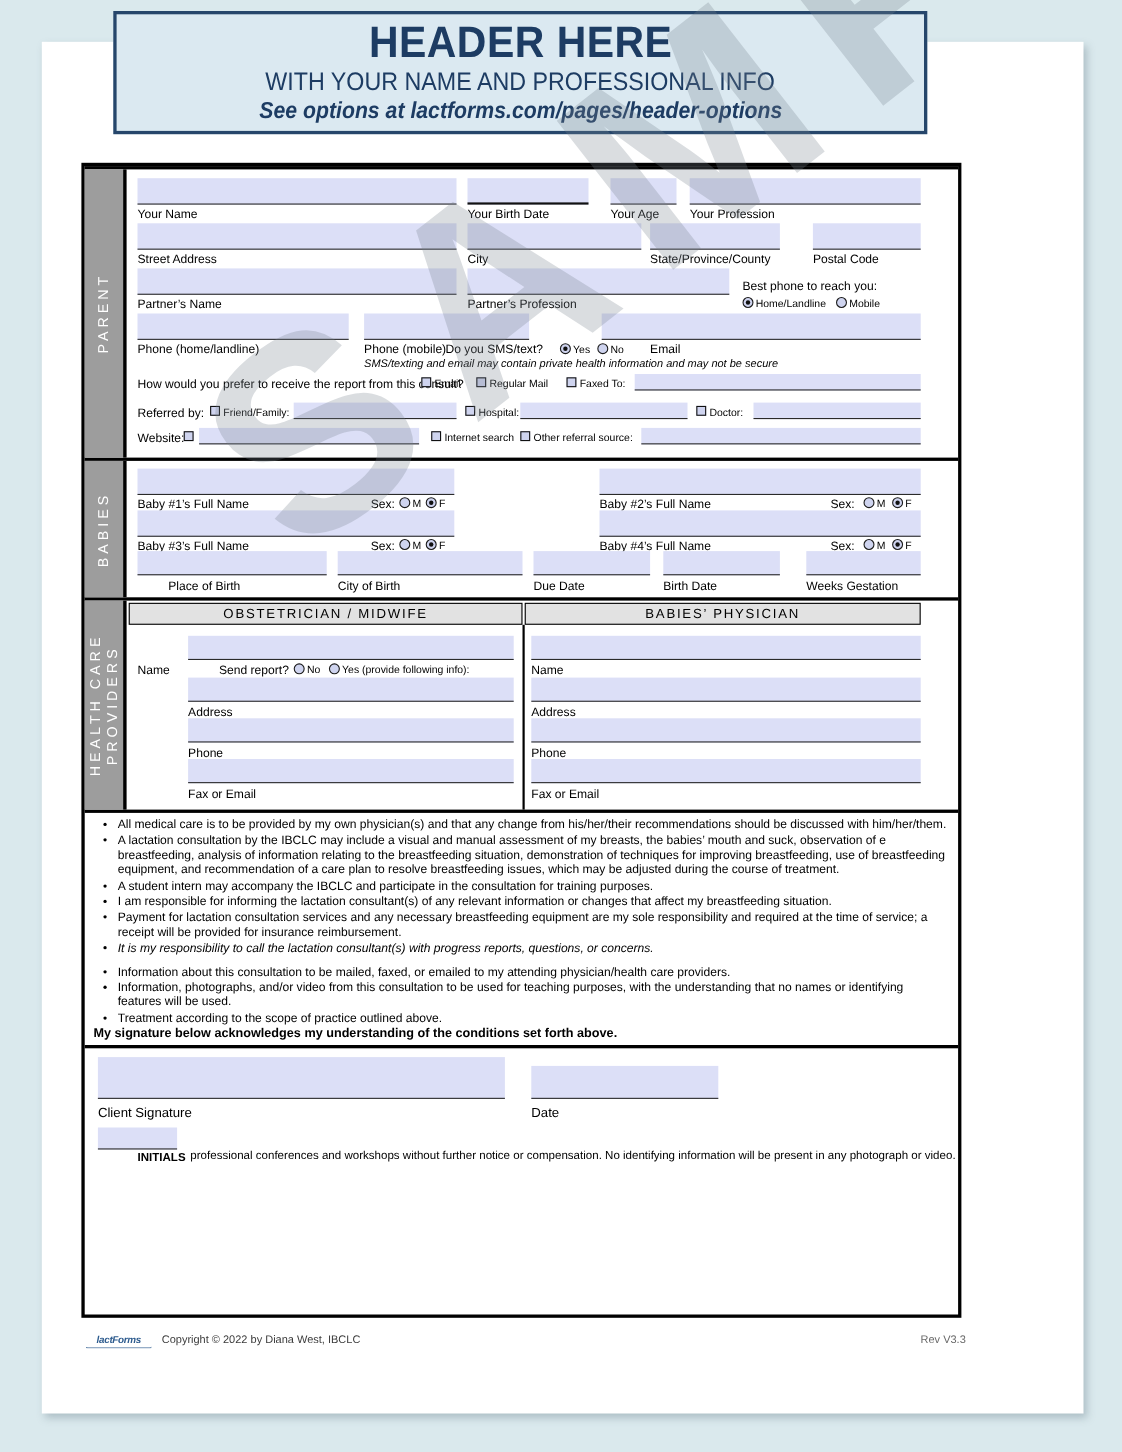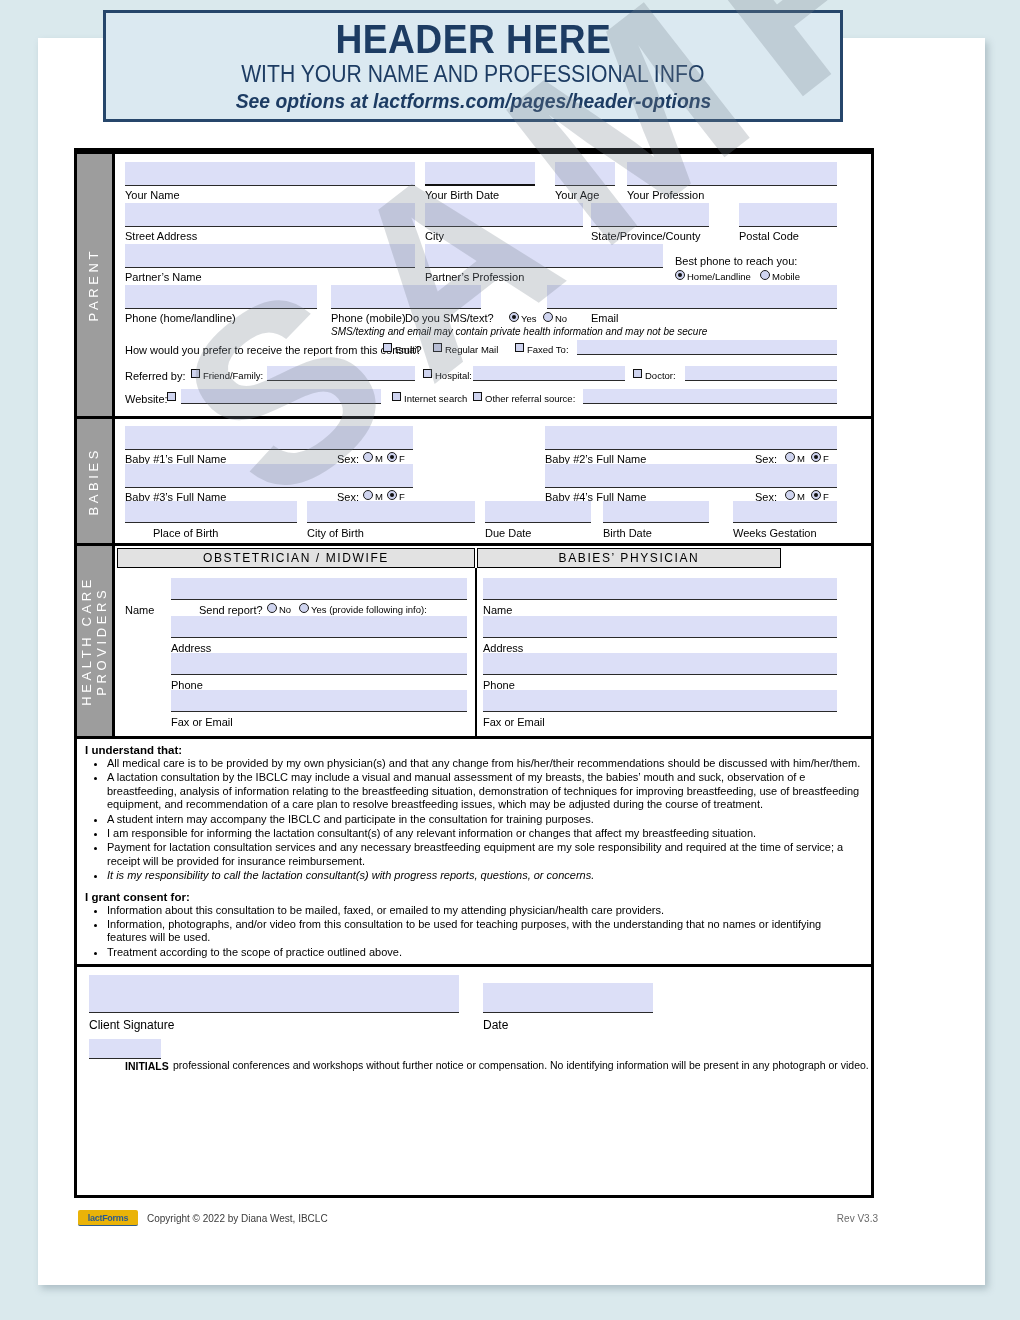--- a/index.html
+++ b/index.html
@@ -84,24 +84,24 @@
   .consent .gap{height:7px;}
   .consent .ack{font-size:11.5px;font-weight:bold;margin-top:1px;}
 
   
   .sig{position:relative;border-top:3px solid #000;height:108px;}
   .initline{position:absolute;font-size:10.5px;line-height:1.25;}
 
   
   .foot{position:absolute;left:78px;top:1208px;width:800px;height:20px;
         display:flex;align-items:center;font-size:10px;color:#3b3b3b;}
-  .logo{width:60px;height:15px;background:#eab308;border-radius:2px;
+  .logo{width:60px;height:15px;background:#ffffff;border-radius:2px;
         display:flex;align-items:center;justify-content:center;
         font-size:9px;font-weight:bold;color:#2d5b8e;letter-spacing:-.3px;margin-right:9px;
-        border-bottom:1.5px solid #2d5b8e;}
+        border-bottom:1.5px solid #2d5b8e;font-style:italic;}
   .rev{margin-left:auto;color:#6a6a6a;}
 
   
   .wm{position:absolute;left:0;top:0;width:1020px;height:1320px;
       pointer-events:none;overflow:hidden;}
   .wm span{position:absolute;left:130px;top:330px;
       font-size:250px;font-weight:bold;color:rgba(120,128,140,.27);
       letter-spacing:34px;transform:rotate(-38deg);transform-origin:left top;
       font-family:"Liberation Sans",sans-serif;}
 </style>
@@ -251,21 +251,21 @@
   <div class="srow">
     <div class="stab">
       <span>HEALTH CARE
 PROVIDERS</span>
     </div>
     <div class="sbody" style="height:190px;">
 
       <div class="phdr" style="left:2px;top:2px;width:358px;">
         <span>OBSTETRICIAN / MIDWIFE</span>
       </div>
-      <div class="phdr" style="left:362px;top:2px;width:304px;">
+      <div class="phdr" style="left:362px;top:2px;width:360px;">
         <span>BABIES’ PHYSICIAN</span>
       </div>
       <div style="position:absolute;left:360px;top:22px;width:2px;height:168px;background:#000;"></div>
 
       <div class="fld" style="left:56px;top:32px;width:296px;height:22px;"></div>
       <div class="lbl" style="left:10px;top:59px;">Name</div>
       <div class="lbl" style="left:84px;top:59px;">Send report?</div>
       <div class="rd" style="left:152px;top:57px;"></div>
       <div class="lbl sm" style="left:164px;top:59px;">No</div>
       <div class="rd" style="left:184px;top:57px;"></div>
@@ -288,36 +288,35 @@
 
       <div class="fld" style="left:368px;top:107px;width:354px;height:22px;"></div>
       <div class="lbl" style="left:368px;top:134px;">Phone</div>
 
       <div class="fld" style="left:368px;top:144px;width:354px;height:22px;"></div>
       <div class="lbl" style="left:368px;top:171px;">Fax or Email</div>
     </div>
   </div>
 
   <div class="consent">
-    <h4>I understand that:</h4>
     <ul>
       <li>All medical care is to be provided by my own physician(s) and that any change from his/her/their recommendations should be discussed with him/her/them.</li>
       <li>A lactation consultation by the IBCLC may include a visual and manual assessment of my breasts, the babies’ mouth and suck, observation of e breastfeeding, analysis of information relating to the breastfeeding situation, demonstration of techniques for improving breastfeeding, use of breastfeeding equipment, and recommendation of a care plan to resolve breastfeeding issues, which may be adjusted during the course of treatment.</li>
       <li>A student intern may accompany the IBCLC and participate in the consultation for training purposes.</li>
       <li>I am responsible for informing the lactation consultant(s) of any relevant information or changes that affect my breastfeeding situation.</li>
       <li>Payment for lactation consultation services and any necessary breastfeeding equipment are my sole responsibility and required at the time of service; a receipt will be provided for insurance reimbursement.</li>
       <li class="it">It is my responsibility to call the lactation consultant(s) with progress reports, questions, or concerns.</li>
     </ul>
     <div class="gap"></div>
-    <h4>I grant consent for:</h4>
     <ul>
       <li>Information about this consultation to be mailed, faxed, or emailed to my attending physician/health care providers.</li>
       <li>Information, photographs, and/or video from this consultation to be used for teaching purposes, with the understanding that no names or identifying features will be used.</li>
       <li>Treatment according to the scope of practice outlined above.</li>
     </ul>
+    <div class="ack">My signature below acknowledges my understanding of the conditions set forth above.</div>
   </div>
 
   <div class="sig">
     <div class="fld" style="left:12px;top:8px;width:370px;height:38px;"></div>
     <div class="fld" style="left:406px;top:16px;width:170px;height:30px;"></div>
     <div class="lbl" style="left:12px;top:52px;font-size:12px;">Client Signature</div>
     <div class="lbl" style="left:406px;top:52px;font-size:12px;">Date</div>
 
     <div class="fld" style="left:12px;top:72px;width:72px;height:20px;"></div>
     <div class="lbl b" style="left:28px;top:94px;font-size:10.5px;padding-left:20px;">INITIALS</div>

